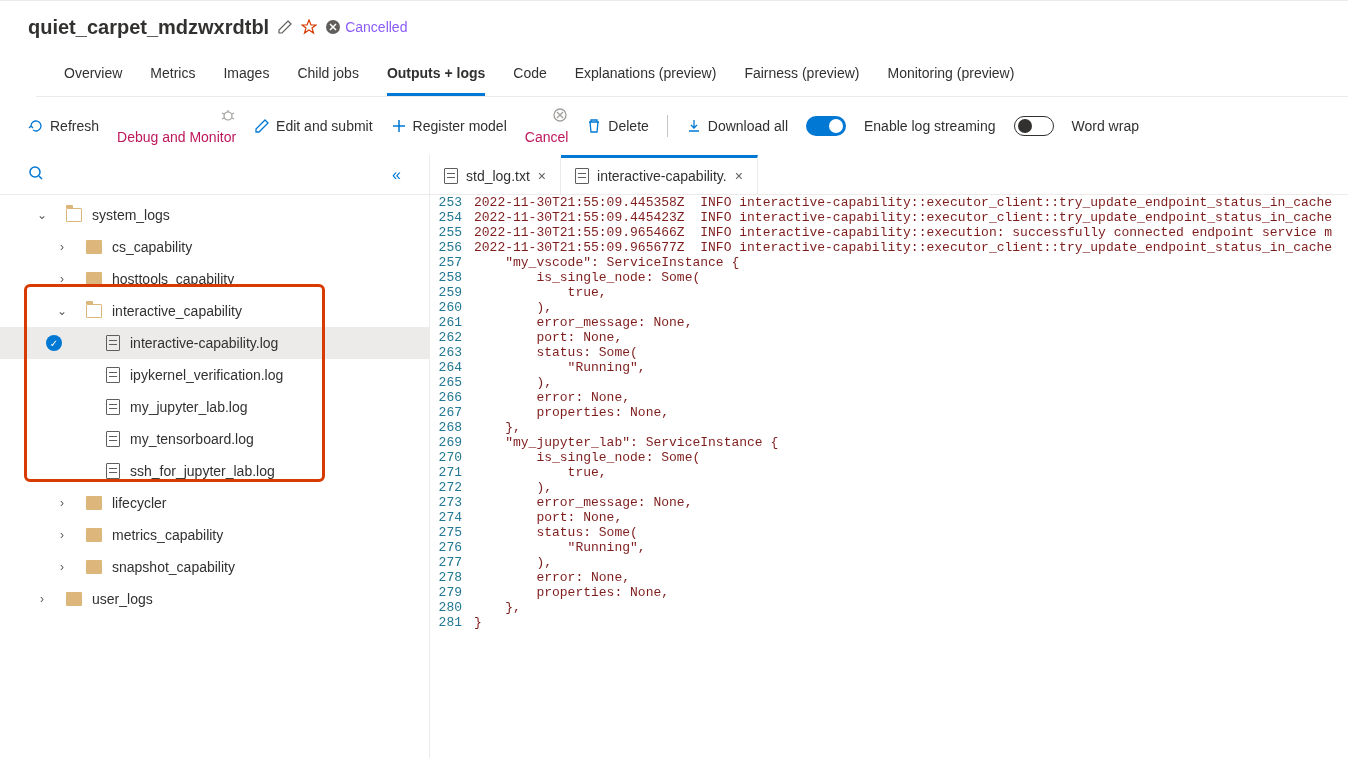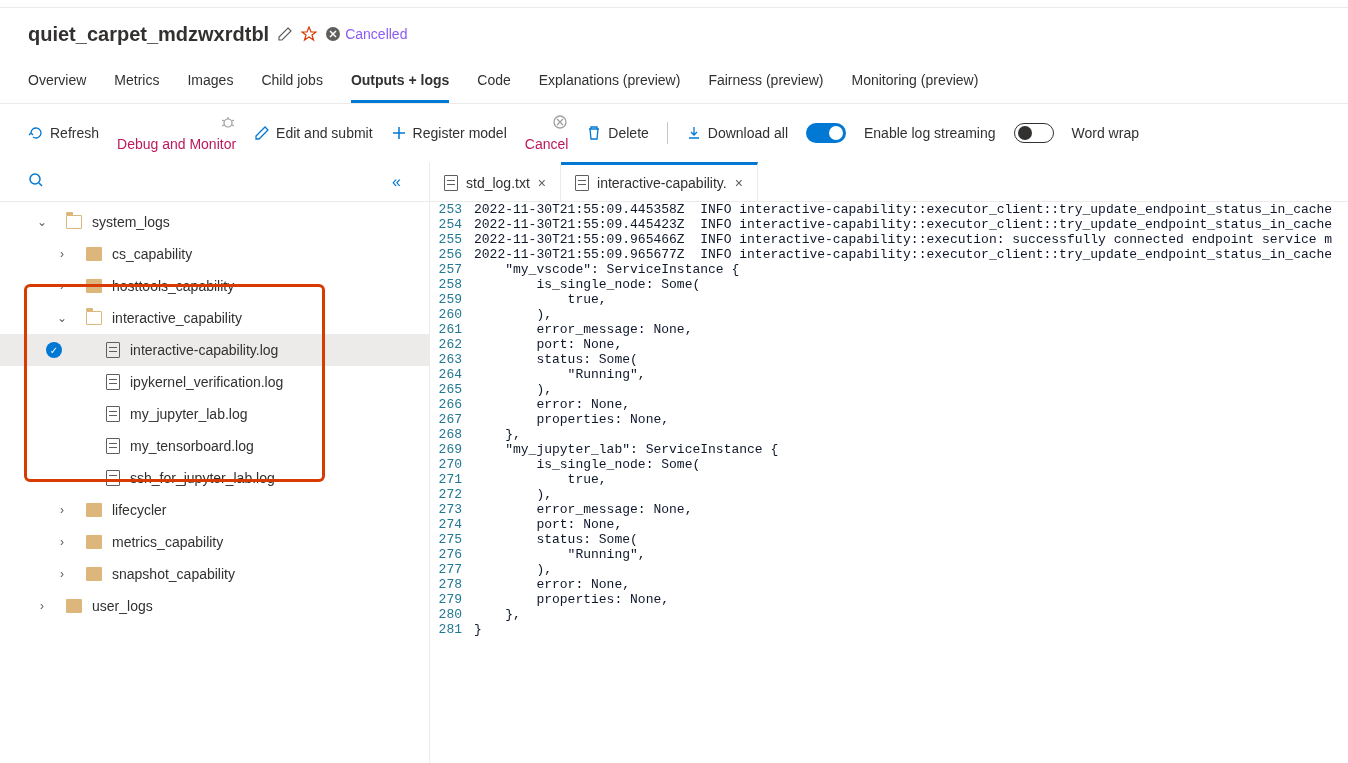--- a/index.html
+++ b/index.html
@@ -1,23 +1,23 @@
 <!DOCTYPE html>
 <html><head>
 <meta charset="utf-8">
 <style>
 * { box-sizing: border-box; margin: 0; padding: 0; }
 body { font-family: "Segoe UI", sans-serif; font-size: 14px; color: #323130; background: #fff; overflow: hidden; }
 
-.header { padding: 4px 28px 0; border-top: 1px solid #edebe9; margin-top: 7px; }
+.header { padding: 4px 28px 0; border-top: 1px solid #edebe9; }
 .title-row { display: flex; align-items: center; gap: 8px; height: 44px; }
 .title { font-size: 20px; font-weight: 600; }
 .status-pill { display: flex; align-items: center; gap: 4px; color: #8b5cf6; font-size: 14px; }
 
-.tabs { display: flex; gap: 28px; padding: 8px 28px 0; border-bottom: 1px solid #edebe9; }
+.tabs { display: flex; gap: 28px; padding: 8px 28px 0; border-bottom: 1px solid #edebe9; margin-left: 36px; }
 .tab { padding: 8px 0 12px; cursor: pointer; color: #323130; border-bottom: 3px solid transparent; }
 .tab.active { font-weight: 600; border-bottom-color: #0078d4; }
 
 .toolbar { display: flex; align-items: center; gap: 18px; padding: 10px 28px; }
 .tool-btn { display: flex; align-items: flex-end; gap: 6px; cursor: pointer; color: #323130; background: none; border: none; font-size: 14px; }
 .tool-btn.disabled { color: #be185d; cursor: default; flex-direction: column; }
 .divider { width: 1px; height: 22px; background: #c8c6c4; }
 
 .toggle { width: 40px; height: 20px; border-radius: 10px; position: relative; cursor: pointer; }
 .toggle.on { background: #0078d4; }
@@ -57,21 +57,21 @@
 
 .editor { flex: 1; display: flex; flex-direction: column; min-width: 0; }
 .editor-tabs { display: flex; border-bottom: 1px solid #edebe9; }
 .etab { display: flex; align-items: center; gap: 8px; padding: 10px 14px; cursor: pointer; font-size: 14px; color: #323130; border-top: 3px solid transparent; border-right: 1px solid #edebe9; }
 .etab.active { border-top-color: #0078d4; }
 .etab .close { color: #605e5c; cursor: pointer; }
 
 .code { flex: 1; overflow: auto; font-family: Consolas, monospace; font-size: 13px; }
 .code-line { display: flex; white-space: pre; font-family: Liberation Mono, monospace; }
 .lineno { width: 44px; text-align: right; color: #237893; padding-right: 12px; flex-shrink: 0; user-select: none; }
-.code-text { flex: 1; color: #0f172a; }
+.code-text { flex: 1; color: #7f1d1d; }
 
 svg { flex-shrink: 0; }
 .icon-blue { stroke: #0078d4; fill: none; }
 .icon-gray { stroke: #605e5c; fill: none; }
 .icon-disabled { stroke: #a19f9d; fill: none; }
 </style>
 </head>
 <body>
 
 <div class="header">

